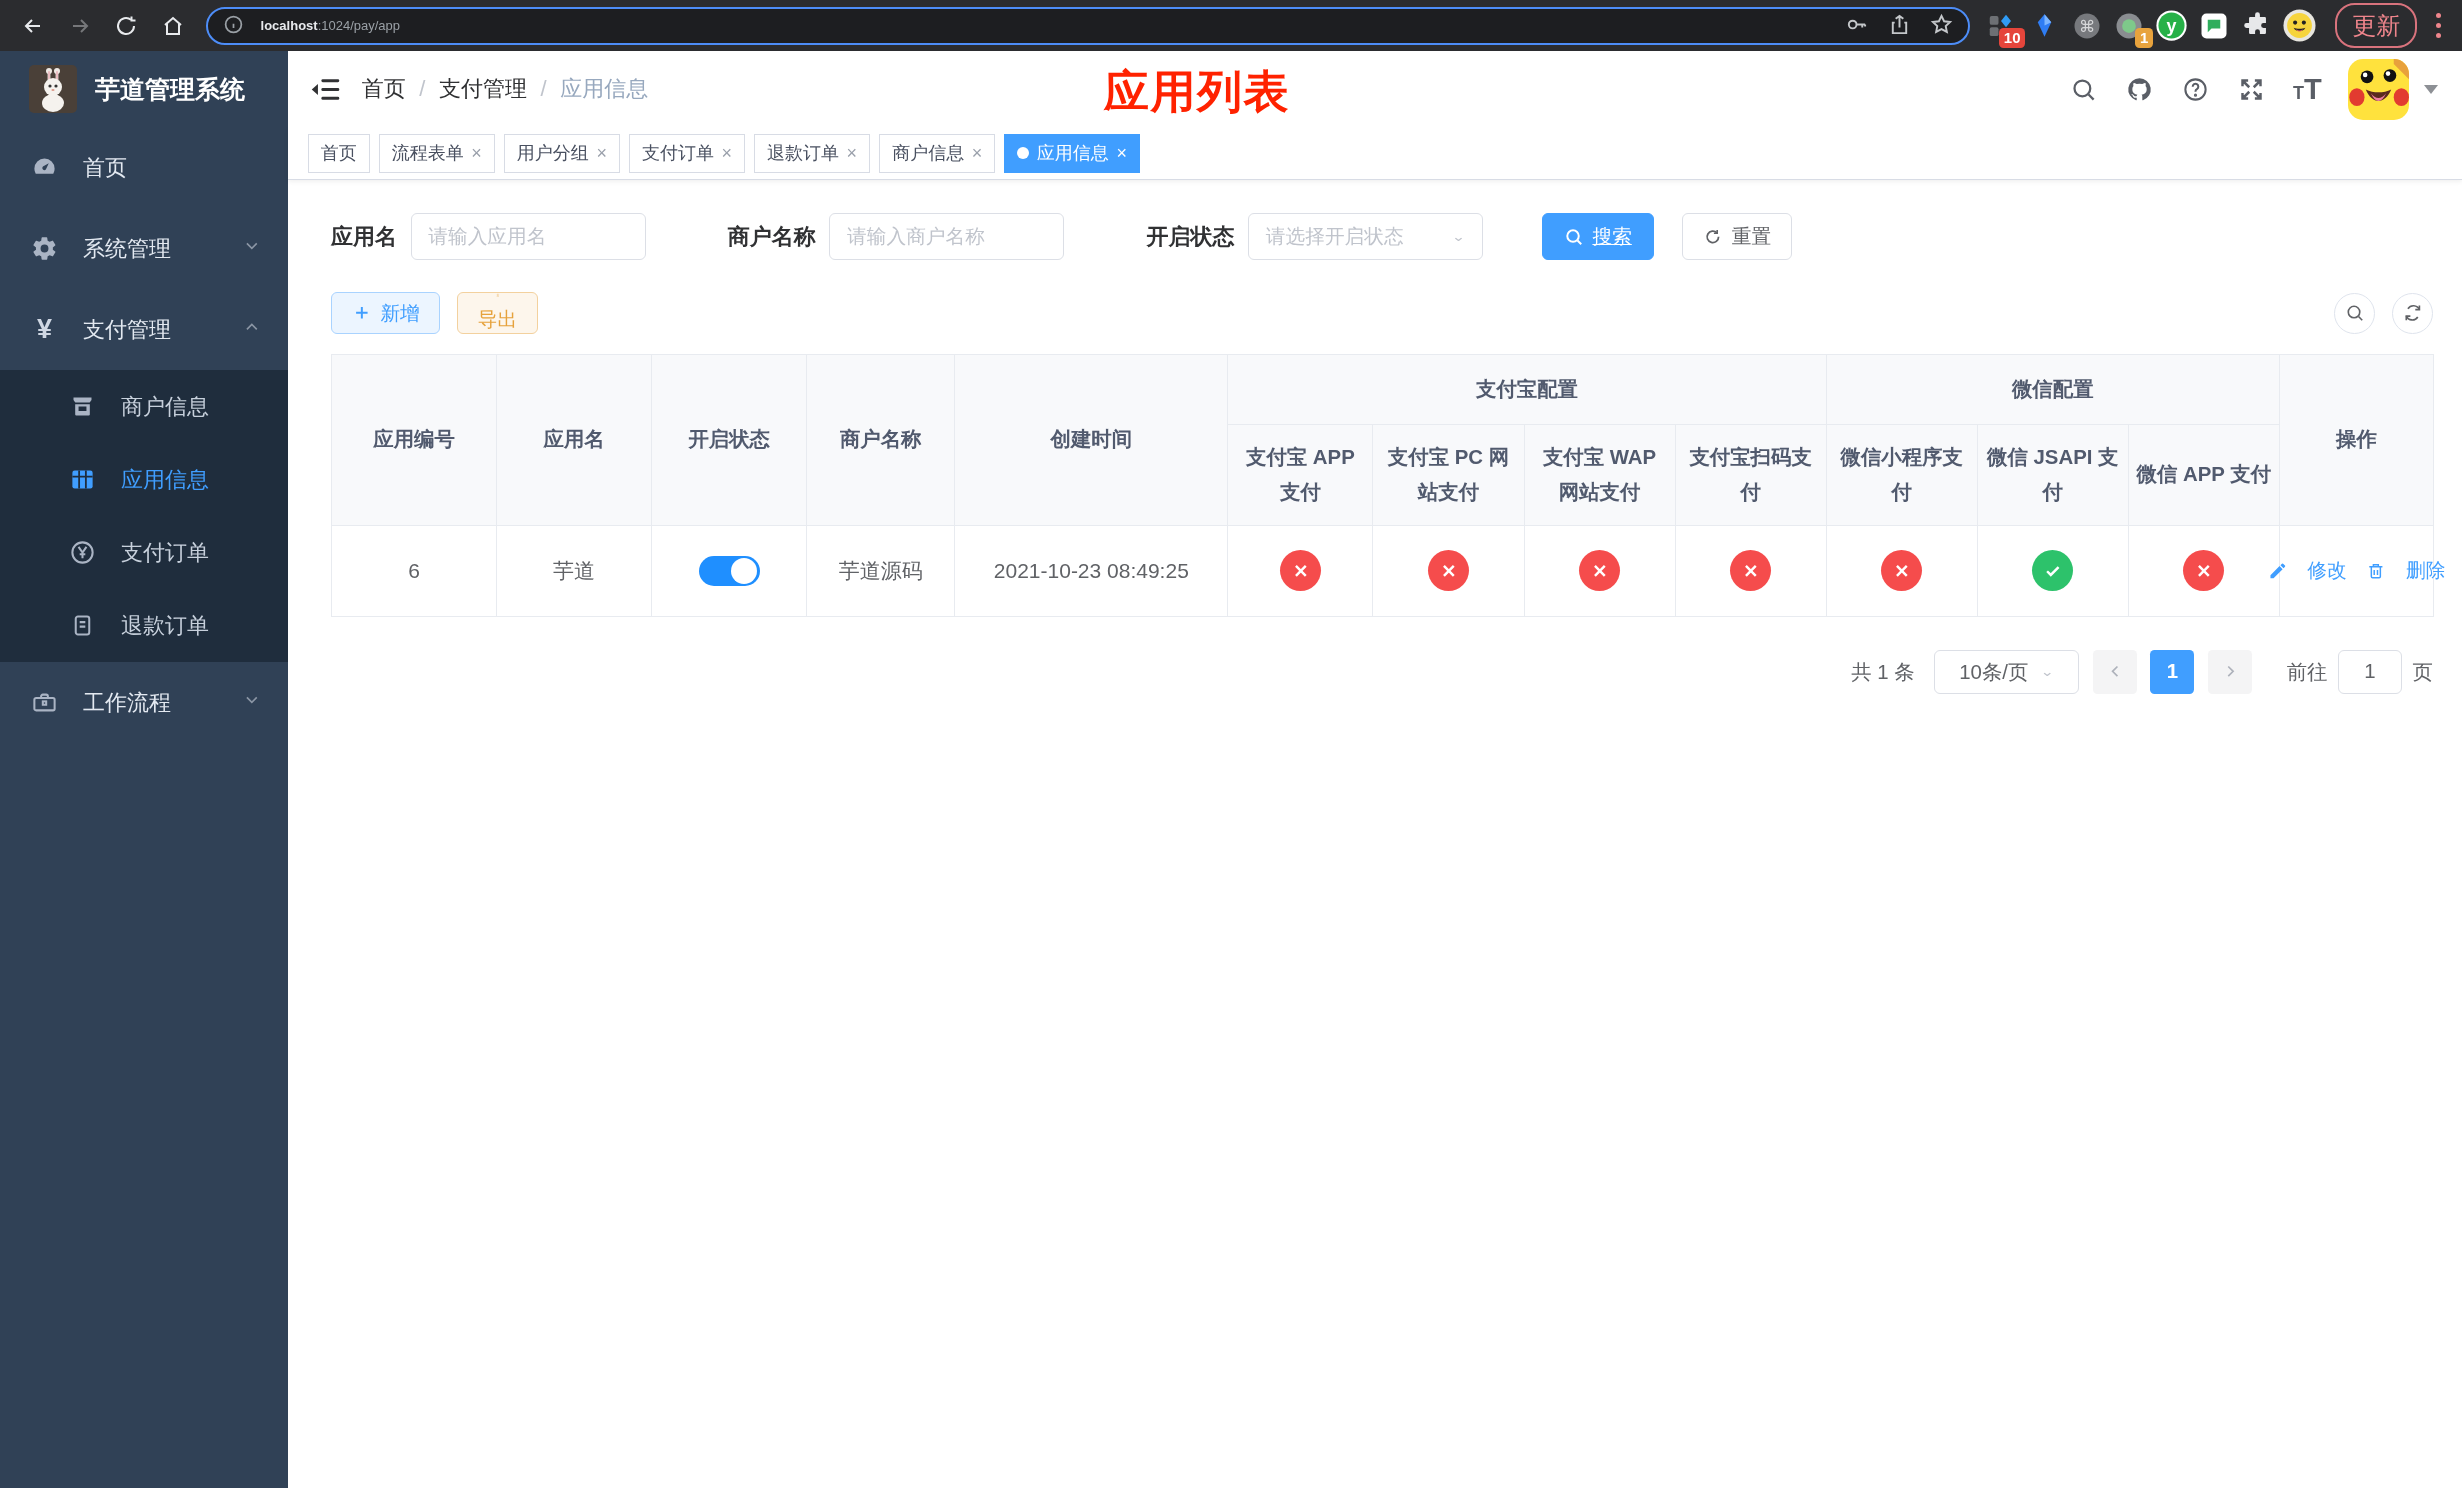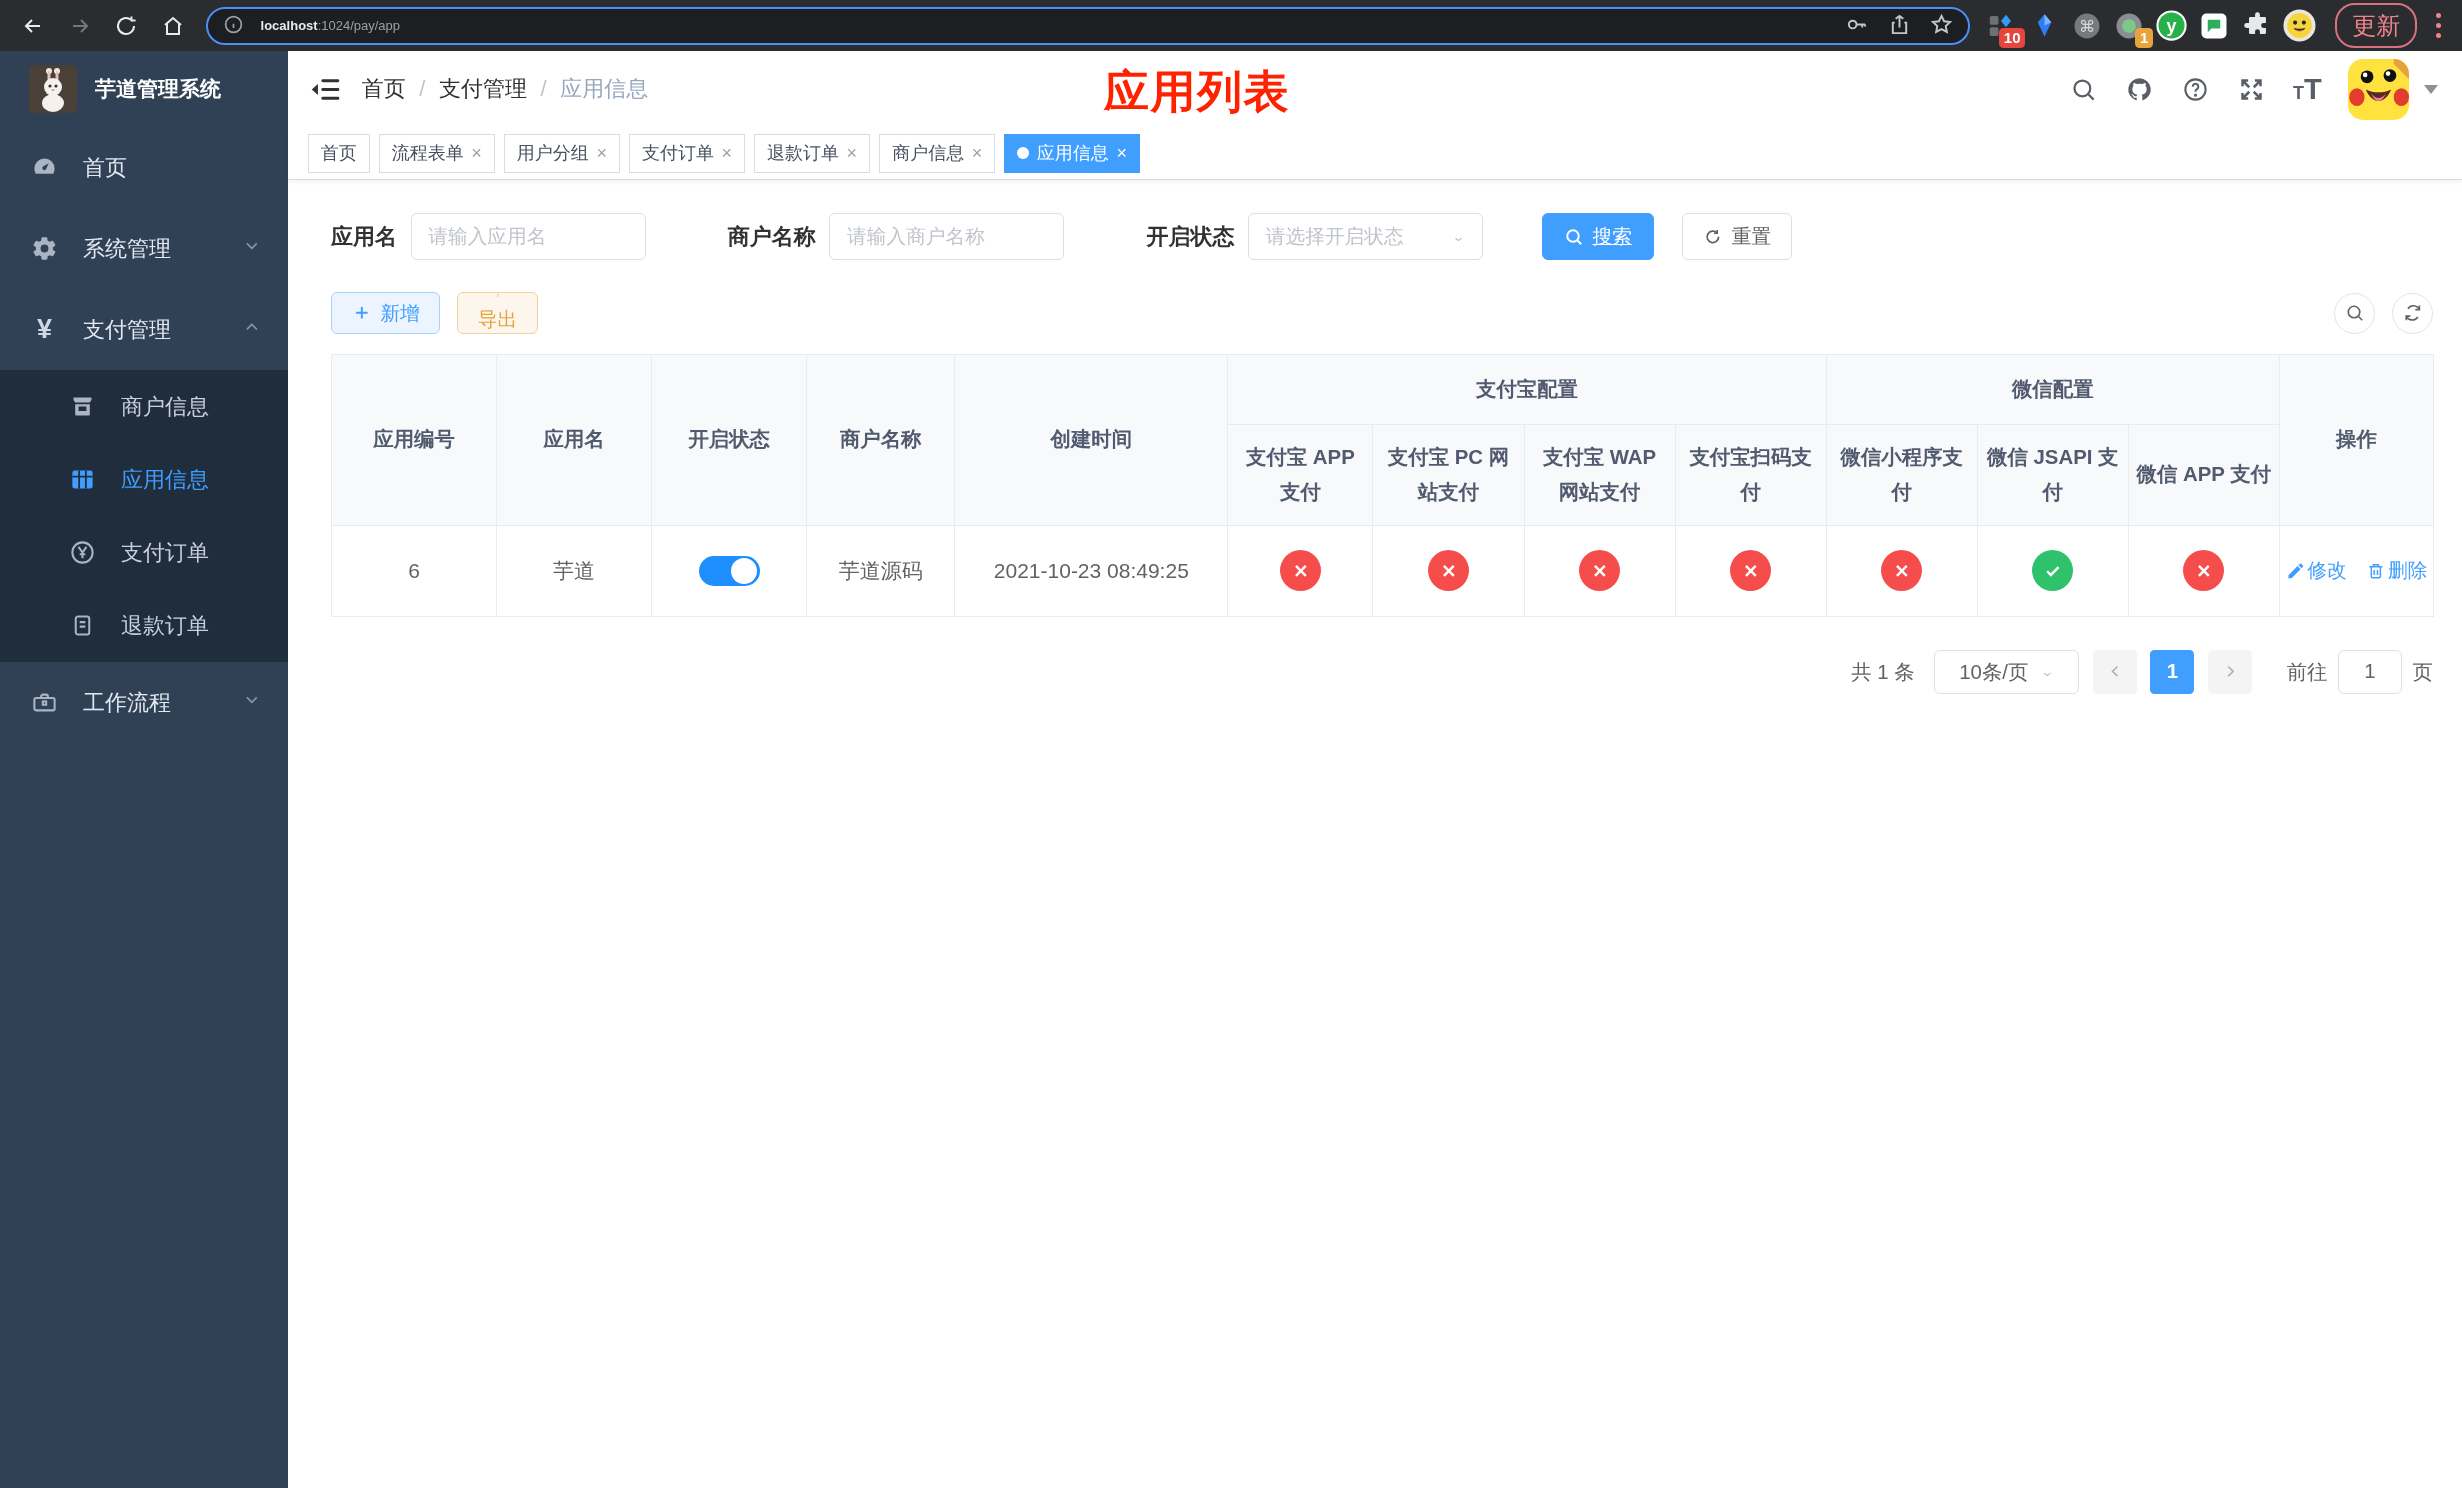--- a/index.html
+++ b/index.html
@@ -27,21 +27,21 @@
   .kebab { display:flex; flex-direction:column; gap:4.5px; padding:0 7.6px; margin-left:3px; }
   .kebab i { width:5.3px; height:5.3px; border-radius:50%; background:#ef858c; }
 
   
   .app { display:flex; height:1438px; }
 
   
   .sidebar { width:288px; background:#304156; color:#cfd7e3; flex:none; overflow:hidden; }
   .logo-row { height:76px; display:flex; align-items:center; gap:18px; padding-left:29px; }
   .logo-img { width:48px; height:48px; border-radius:4.5px; flex:none; }
-  .logo-title { color:#fff; font-weight:bold; font-size:21px; white-space:nowrap; }
+  .logo-title { color:#fff; font-weight:bold; font-size:25px; white-space:nowrap; }
   .menu-item { height:81px; display:flex; align-items:center; gap:24px; padding:0 26px 0 30px; font-size:22px; cursor:pointer; }
   .menu-item .mi-ic { width:29px; height:29px; flex:none; display:flex; align-items:center; justify-content:center; color:#aab4c4; }
   .menu-item .mi-ic svg { width:27px; height:27px; }
   .menu-item .mi-label { flex:1; color:#e3e9f1; }
   .menu-item .chev { color:#8b96a5; }
   .menu-item .chev svg { width:19.7px; height:19.7px; }
   .submenu { background:#1f2d3d; }
   .submenu .menu-item { height:73px; padding-left:68px; }
   .submenu .mi-label { color:#c7d0dc; }
   .menu-item.active .mi-label { color:#409eff; }
@@ -110,21 +110,21 @@
   .toggle.on { background:#1f8fff; }
   .toggle .knob { position:absolute; top:2.3px; left:2.3px; width:26px; height:26px; border-radius:50%; background:#fff; }
   .toggle.on .knob { left:auto; right:2.3px; }
 
   .st-circle { width:41px; height:41px; border-radius:50%; display:inline-flex; align-items:center; justify-content:center; color:#fff; }
   .st-circle svg { width:19.7px; height:19.7px; }
   .st-fail { background:#f54c4c; }
   .st-ok { background:#2dc26b; }
 
   .row-actions { display:flex; align-items:center; justify-content:center; gap:19.7px; }
-  .link-btn { color:#409eff; font-size:19.7px; display:inline-flex; align-items:center; gap:2px; cursor:pointer; white-space:nowrap; }
+  .link-btn { color:#409eff; font-size:19.7px; display:inline-flex; align-items:center; gap:20px; cursor:pointer; white-space:nowrap; }
   .link-btn svg { width:19.7px; height:19.7px; }
 
   
   .pager { display:flex; align-items:center; justify-content:flex-end; margin-top:33px; gap:13.6px; font-size:20.4px; color:#606266; }
   .pg-total { margin-right:6px; }
   .pg-size { width:145px; height:44px; border:1.5px solid #dcdfe6; border-radius:6px; display:flex; align-items:center; justify-content:center; gap:12px; color:#606266; cursor:pointer; background:#fff; }
   .pg-size .sel-chev { color:#c0c4cc; }
   .pg-btn { width:44px; height:44px; border-radius:4.5px; background:#f4f4f5; color:#aeb2bb; display:flex; align-items:center; justify-content:center; cursor:pointer; }
   .pg-btn svg { width:16.7px; height:16.7px; }
   .pg-page { width:44px; height:44px; border-radius:4.5px; background:#409eff; color:#fff; font-weight:bold; display:flex; align-items:center; justify-content:center; font-size:20.4px; cursor:pointer; }

